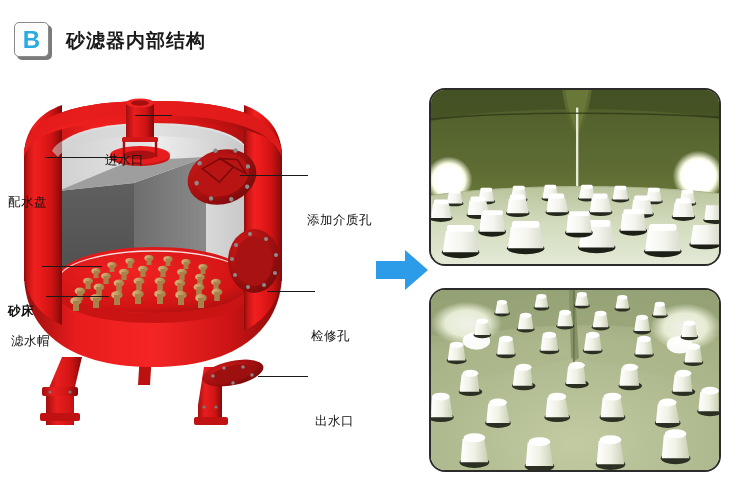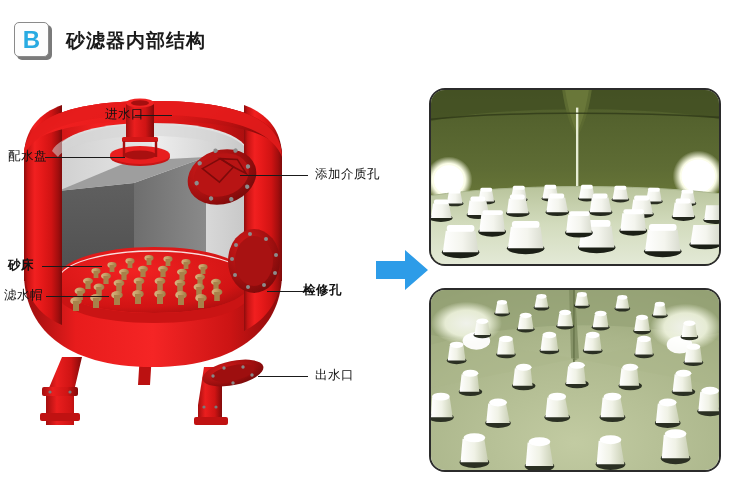--- a/index.html
+++ b/index.html
@@ -73,20 +73,21 @@
     height: 330px;
   }
   #diagram svg { display: block; }
 
   .lbl {
     position: absolute;
     font-size: 12.5px;
     color: #111;
     white-space: nowrap;
     letter-spacing: 0.5px;
+    margin-top: 46px;
   }
   .leader {
     position: absolute;
     height: 0;
     border-top: 1.3px solid #1a1a1a;
   }
 
   
   #arrow {
     position: absolute;
@@ -371,27 +372,27 @@
   <div class="leader" style="left:135px; top:20px;  width:37px;"></div>
   <div class="lbl" style="left:105px; top:11px;">进水口</div>
 
   <div class="leader" style="left:45px;  top:62px;  width:80px;"></div>
   <div class="lbl" style="left:8px;   top:53px;">配水盘</div>
 
   <div class="leader" style="left:42px;  top:171px; width:60px;"></div>
   <div class="lbl" style="left:8px;   top:162px;font-weight:bold;">砂床</div>
 
   <div class="leader" style="left:46px;  top:201px; width:63px;"></div>
-  <div class="lbl" style="left:4px;   top:192px;">滤水帽</div>
+  <div class="lbl" style="left:11px;   top:192px;">滤水帽</div>
 
   <div class="leader" style="left:240px; top:80px;  width:68px;"></div>
-  <div class="lbl" style="left:315px; top:71px;">添加介质孔</div>
+  <div class="lbl" style="left:307px; top:71px;">添加介质孔</div>
 
   <div class="leader" style="left:267px; top:196px; width:48px;"></div>
-  <div class="lbl" style="left:303px; top:187px;font-weight:bold;">检修孔</div>
+  <div class="lbl" style="left:311px; top:187px;">检修孔</div>
 
   <div class="leader" style="left:258px; top:281px; width:50px;"></div>
   <div class="lbl" style="left:315px; top:272px;">出水口</div>
 </div>
 
 <div id="arrow">
   <svg width="52" height="44" viewBox="0 0 52 44">
     <polygon points="0,13 29,13 29,2 52,22 29,42 29,31 0,31" fill="#2d9ce8"></polygon>
   </svg>
 </div>

